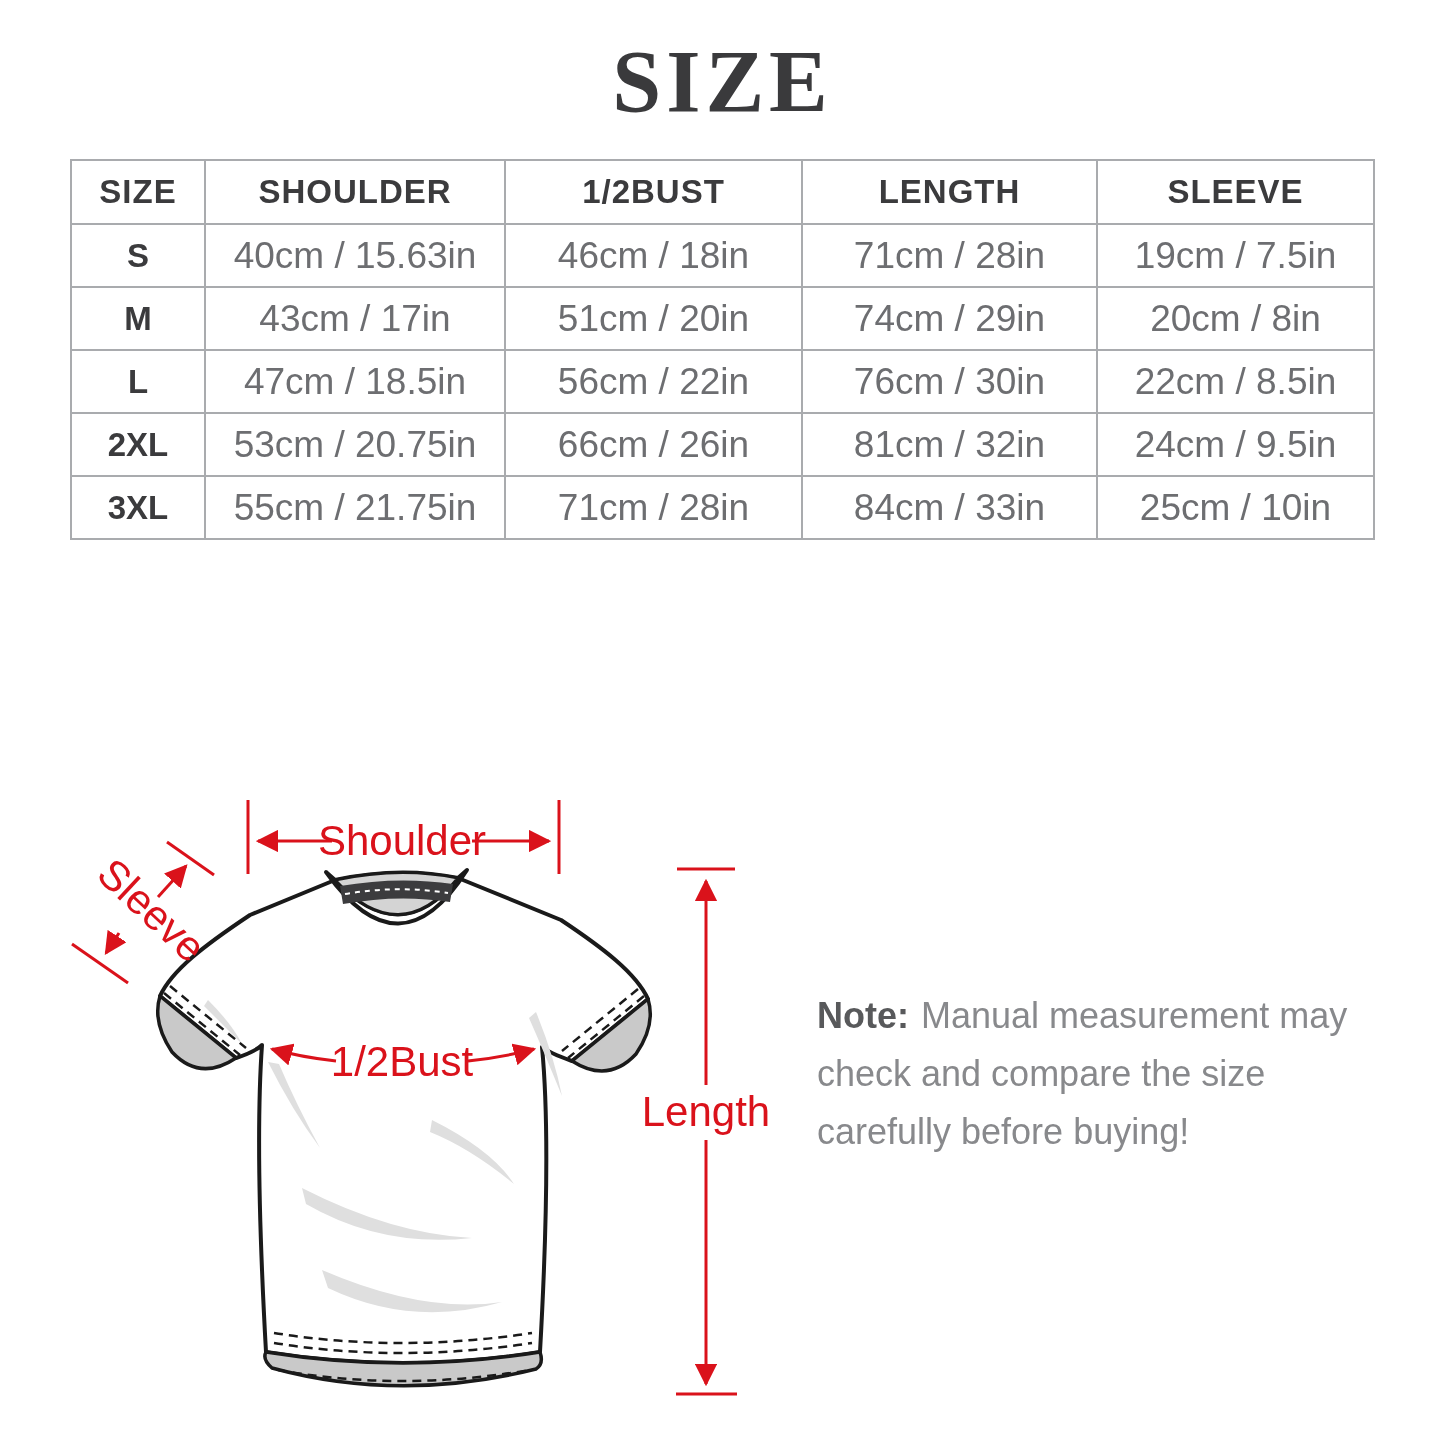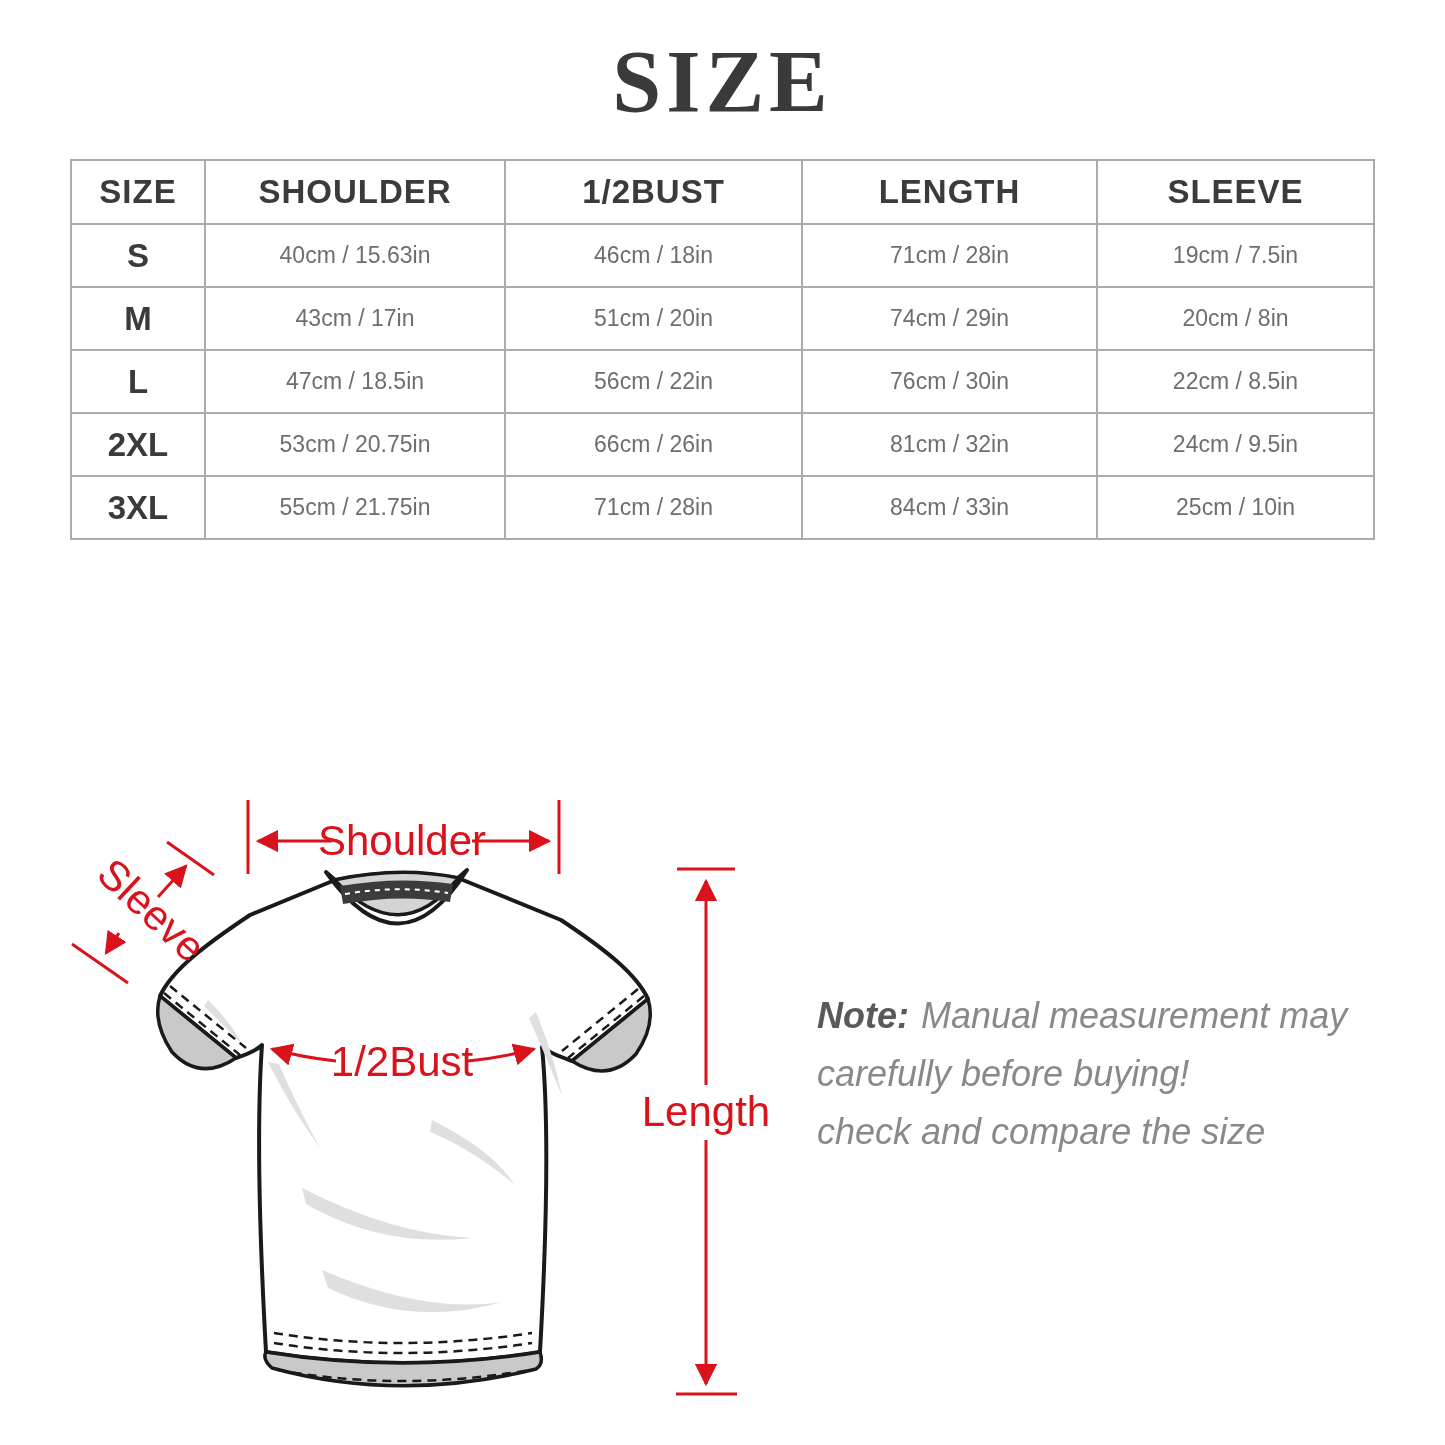--- a/index.html
+++ b/index.html
@@ -10,25 +10,25 @@
          font-family:"Liberation Serif","DejaVu Serif",serif;
          font-weight:bold;font-size:88px;line-height:1.0;color:#3a3a3c;
          letter-spacing:5px;}
 
   table.size-table{position:absolute;left:70px;top:159px;width:1303px;
          border-collapse:collapse;table-layout:fixed;
          border:2px solid #8f9193;}
   .size-table th,.size-table td{border:2px solid #a9abae;text-align:center;
          vertical-align:middle;padding:0;}
   .size-table th{height:62px;font-size:33px;font-weight:bold;color:#3b3b3d;letter-spacing:1px;}
-  .size-table td{height:61px;font-size:23px;color:#6d6e71;}
+  .size-table td{height:61px;font-size:37px;color:#6d6e71;}
   .size-table td.size-col{font-size:33px;font-weight:bold;color:#3b3b3d;}
 
   .note{position:absolute;left:817px;top:987px;width:540px;
-        font-size:36px;line-height:58px;color:#88898c;font-style:italic;}
+        font-size:36px;line-height:58px;color:#88898c;}
   .note .note-label{font-weight:bold;color:#58595b;margin-right:12px;}
 
   svg.diagram{position:absolute;left:0;top:760px;}
   .red-line{stroke:#da121b;stroke-width:3;fill:none;}
   .red-text{fill:#da121b;font-family:"Liberation Sans","DejaVu Sans",sans-serif;font-size:42px;}
   .shirt-outline{fill:#ffffff;stroke:#1a1a1a;stroke-width:4;stroke-linejoin:round;}
   .shirt-gray{fill:#c9c9c9;stroke:#1a1a1a;stroke-width:3.5;stroke-linejoin:round;}
   .stitch{fill:none;stroke:#1a1a1a;stroke-width:2.5;stroke-dasharray:9 6;}
   .wrinkle{fill:#dfdfdf;stroke:none;}
 </style>
@@ -164,15 +164,15 @@
     <path class="red-line" d="M677,869 L735,869"></path>
     <path class="red-line" d="M676,1394 L737,1394"></path>
     <path class="red-line" d="M706,1085 L706,881" marker-end="url(#ah)"></path>
     <path class="red-line" d="M706,1140 L706,1384" marker-end="url(#ah)"></path>
     <text class="red-text" x="706" y="1126" text-anchor="middle">Length</text>
   </g>
 </svg>
 
 <div class="note">
   <div><span class="note-label">Note:</span><span>Manual measurement may</span></div>
+  <div>check and compare the size</div>
   <div>carefully before buying!</div>
-  <div>check and compare the size</div>
 </div>
 
 </body></html>

